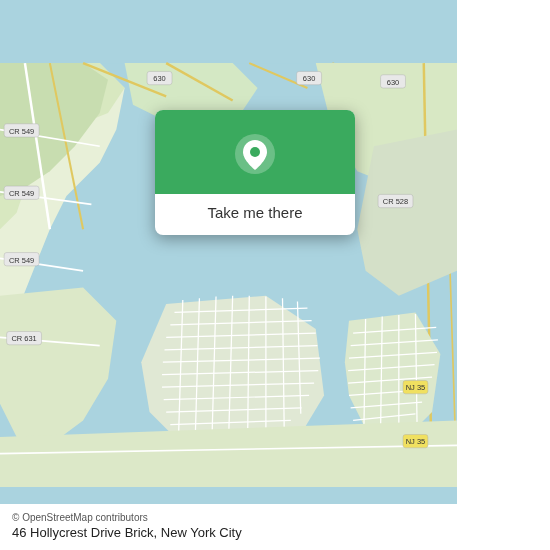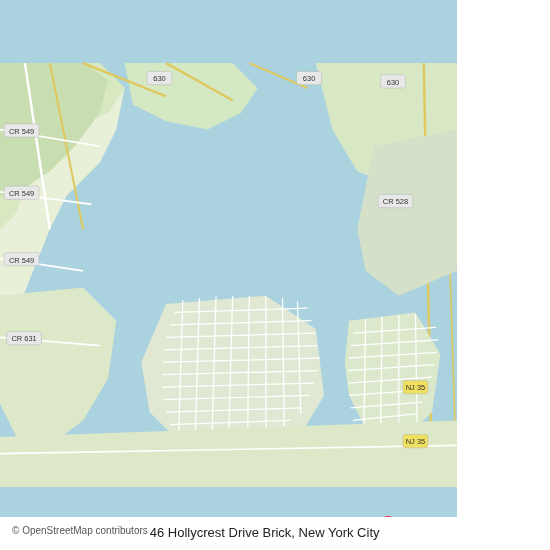--- a/index.html
+++ b/index.html
@@ -78,21 +78,21 @@
 
     
     #bottom-bar {
       position: absolute;
       bottom: 0;
       left: 0;
       width: 100%;
       background: white;
       padding: 8px 8px 10px 12px;
       display: flex;
-      flex-direction: row;
+      flex-direction: column;
       gap: 2px;
       z-index: 10;
     }
 
     #attribution {
       font-size: 10px;
       color: #555;
     }
 
     #address-line {
@@ -224,20 +224,31 @@
     <rect x="8" y="323" width="42" height="16" rx="3" fill="#e8e8e8" stroke="#aaa" stroke-width="0.5"></rect>
     <text x="29" y="335" text-anchor="middle" font-size="9" font-family="Arial" fill="#333">CR 631</text>
 
     <rect x="485" y="382" width="30" height="16" rx="3" fill="#f0e060" stroke="#aaa" stroke-width="0.5"></rect>
     <text x="500" y="394" text-anchor="middle" font-size="9" font-family="Arial" fill="#333">NJ 35</text>
 
     <rect x="485" y="447" width="30" height="16" rx="3" fill="#f0e060" stroke="#aaa" stroke-width="0.5"></rect>
     <text x="500" y="459" text-anchor="middle" font-size="9" font-family="Arial" fill="#333">NJ 35</text>
   </svg>
 
+  <div id="popup-card">
+    <div id="popup-green-area">
+
+      <svg id="pin-icon" viewBox="0 0 44 44" xmlns="http://www.w3.org/2000/svg">
+        <circle cx="22" cy="22" r="20" fill="rgba(255,255,255,0.25)"></circle>
+        <path d="M22 8 C15.4 8 10 13.4 10 20 C10 28.5 22 38 22 38 C22 38 34 28.5 34 20 C34 13.4 28.6 8 22 8 Z" fill="white"></path>
+        <circle cx="22" cy="20" r="5" fill="#3aaa5e"></circle>
+      </svg>
+    </div>
+    <div id="popup-label">Take me there</div>
+  </div>
 
   <div id="bottom-bar">
     <span id="attribution">© OpenStreetMap contributors</span>
     <span id="address-line">46 Hollycrest Drive Brick, New York City</span>
   </div>
 
   <div id="moovit-logo">
     <svg id="moovit-pin" viewBox="0 0 20 24" xmlns="http://www.w3.org/2000/svg">
       <path d="M10 0 C4.5 0 0 4.5 0 10 C0 16.5 10 24 10 24 C10 24 20 16.5 20 10 C20 4.5 15.5 0 10 0 Z" fill="#e8304a"></path>
       <circle cx="10" cy="10" r="4" fill="white"></circle>

